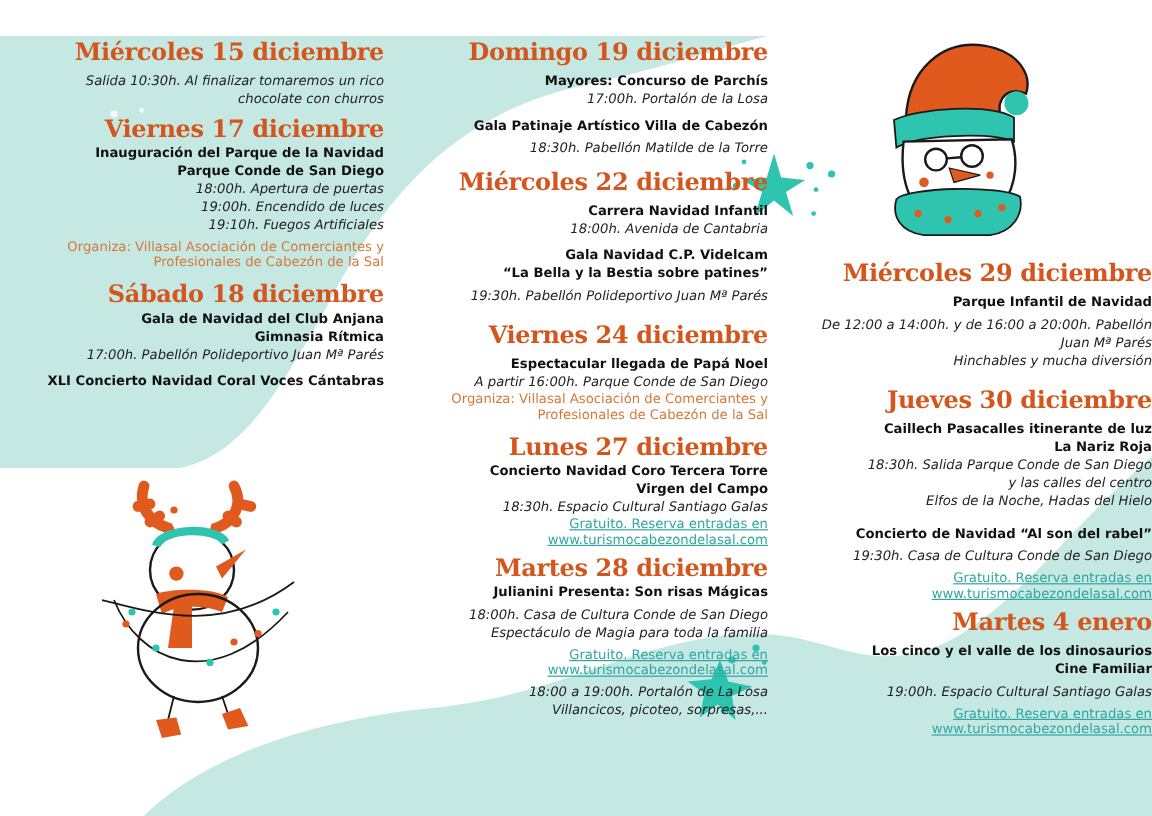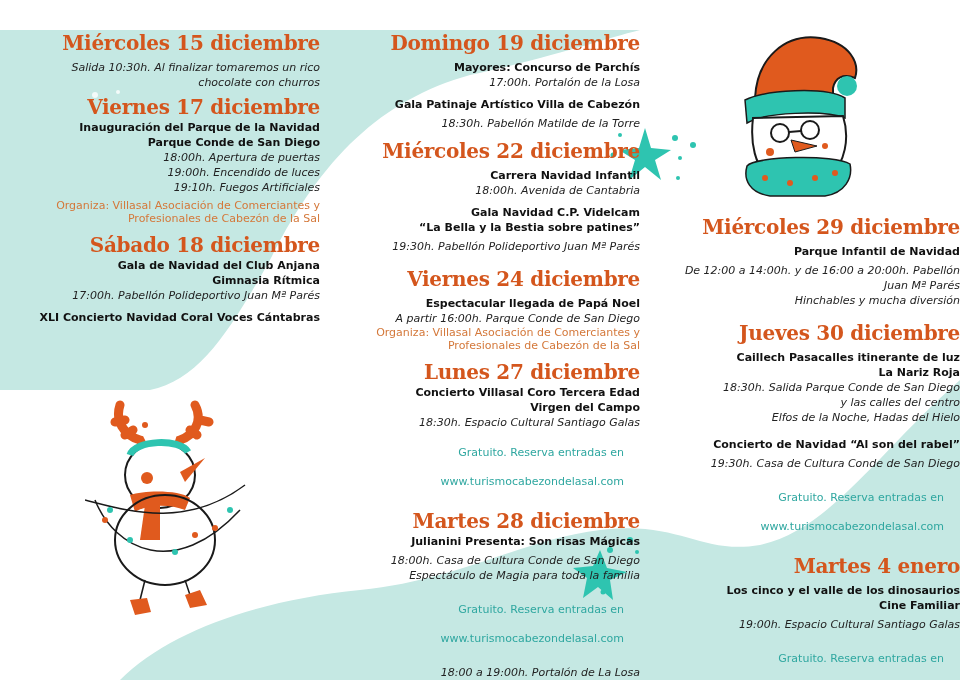--- a/index.html
+++ b/index.html
@@ -8,21 +8,21 @@
   .bg { position:absolute; left:0; top:0; width:960px; height:680px; z-index:0; }
   .col { position:absolute; z-index:2; text-align:right; }
   .col1 { left:0; top:30px; width:320px; }
   .col2 { left:340px; top:30px; width:300px; }
   .col3 { left:640px; top:214px; width:320px; }
   .day { font-family:"DejaVu Serif", serif; font-weight:bold; color:#d4561d;
          font-size:20px; line-height:26px; letter-spacing:-0.3px; margin:0; }
   .title { font-weight:bold; font-size:11px; line-height:15px; margin:0; color:#111; }
   .detail { font-style:italic; font-size:11px; line-height:15px; margin:0; color:#222; }
   .org { font-size:11px; line-height:13px; margin:0; color:#d4783a; }
-  .free { font-size:11px; line-height:13px; margin:16px; color:#2fa7a0; }
+  .free { font-size:11px; line-height:13px; margin:0; color:#2fa7a0;text-decoration:underline; }
   .gap { height:7px; }
   .gap-s { height:4px; }
   .gap-l { height:12px; }
   .deco { position:absolute; z-index:1; }
 </style>
 </head>
 <body>
 
 <svg class="bg" viewBox="0 0 960 680" xmlns="http://www.w3.org/2000/svg">
 
@@ -155,21 +155,21 @@
     <h2 class="day">Viernes 24 diciembre</h2>
     <div class="gap-s"></div>
     <p class="title">Espectacular llegada de Papá Noel</p>
     <p class="detail">A partir 16:00h. Parque Conde de San Diego</p>
     <p class="org">Organiza: Villasal Asociación de Comerciantes  y</p>
     <p class="org">Profesionales de Cabezón de la Sal</p>
   </div>
   <div class="gap"></div>
   <div>
     <h2 class="day">Lunes 27 diciembre</h2>
-    <p class="title">Concierto Villasal Coro Tercera Edad</p>
+    <p class="title">Concierto Navidad Coro Tercera Torre</p>
     <p class="title">Virgen del Campo</p>
     <p class="detail">18:30h. Espacio Cultural Santiago Galas</p>
     <p class="free">Gratuito. Reserva entradas en</p>
     <p class="free">www.turismocabezondelasal.com</p>
   </div>
   <div class="gap-s"></div>
   <div>
     <h2 class="day">Martes 28 diciembre</h2>
     <p class="title">Julianini Presenta: Son risas Mágicas</p>
     <div class="gap-s"></div>

